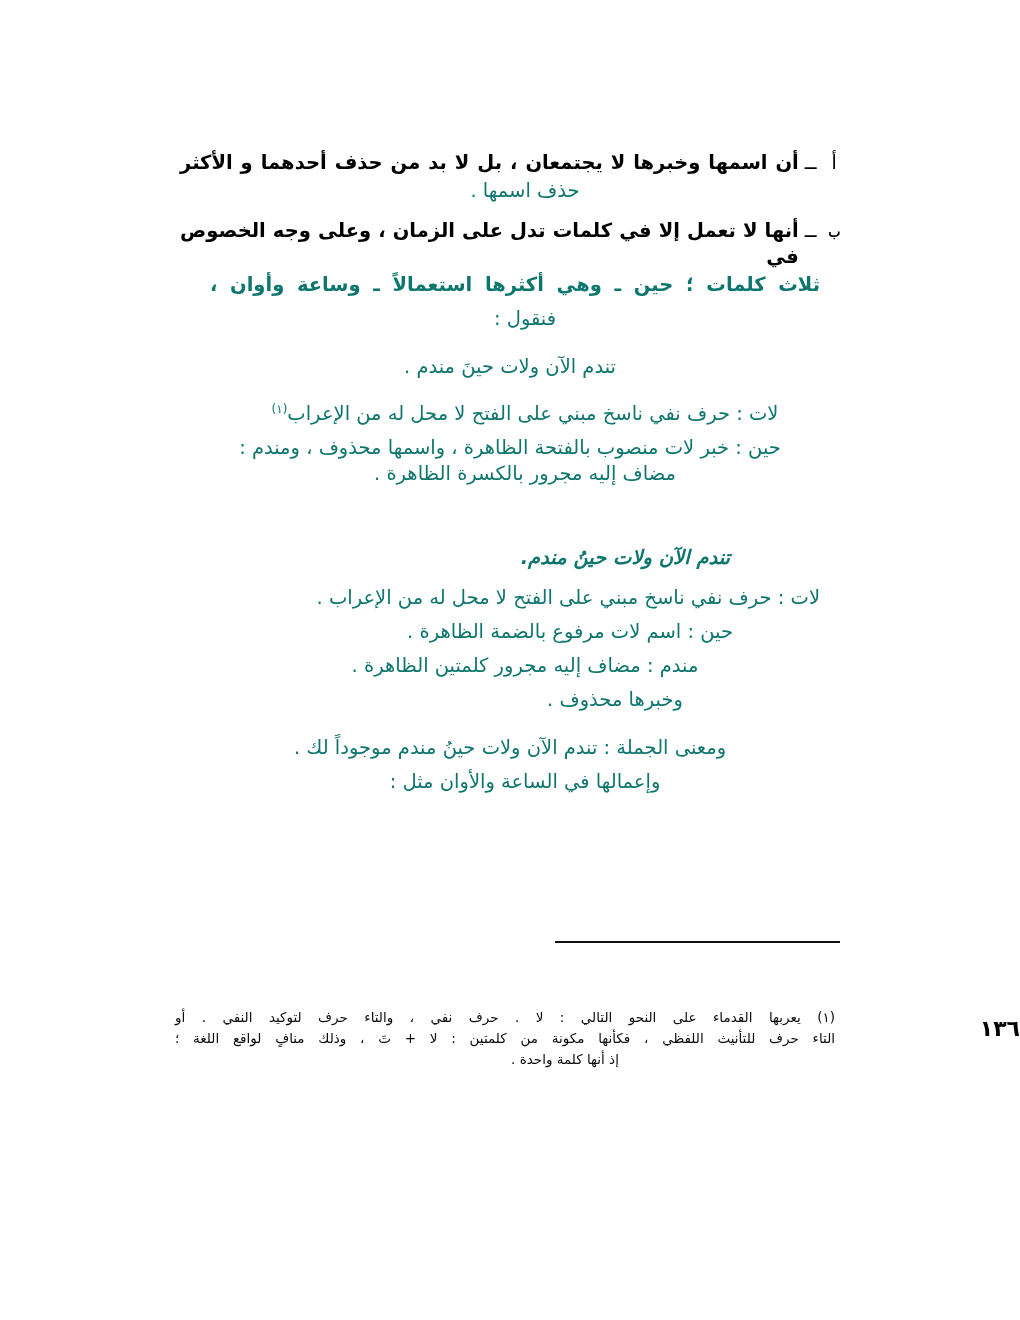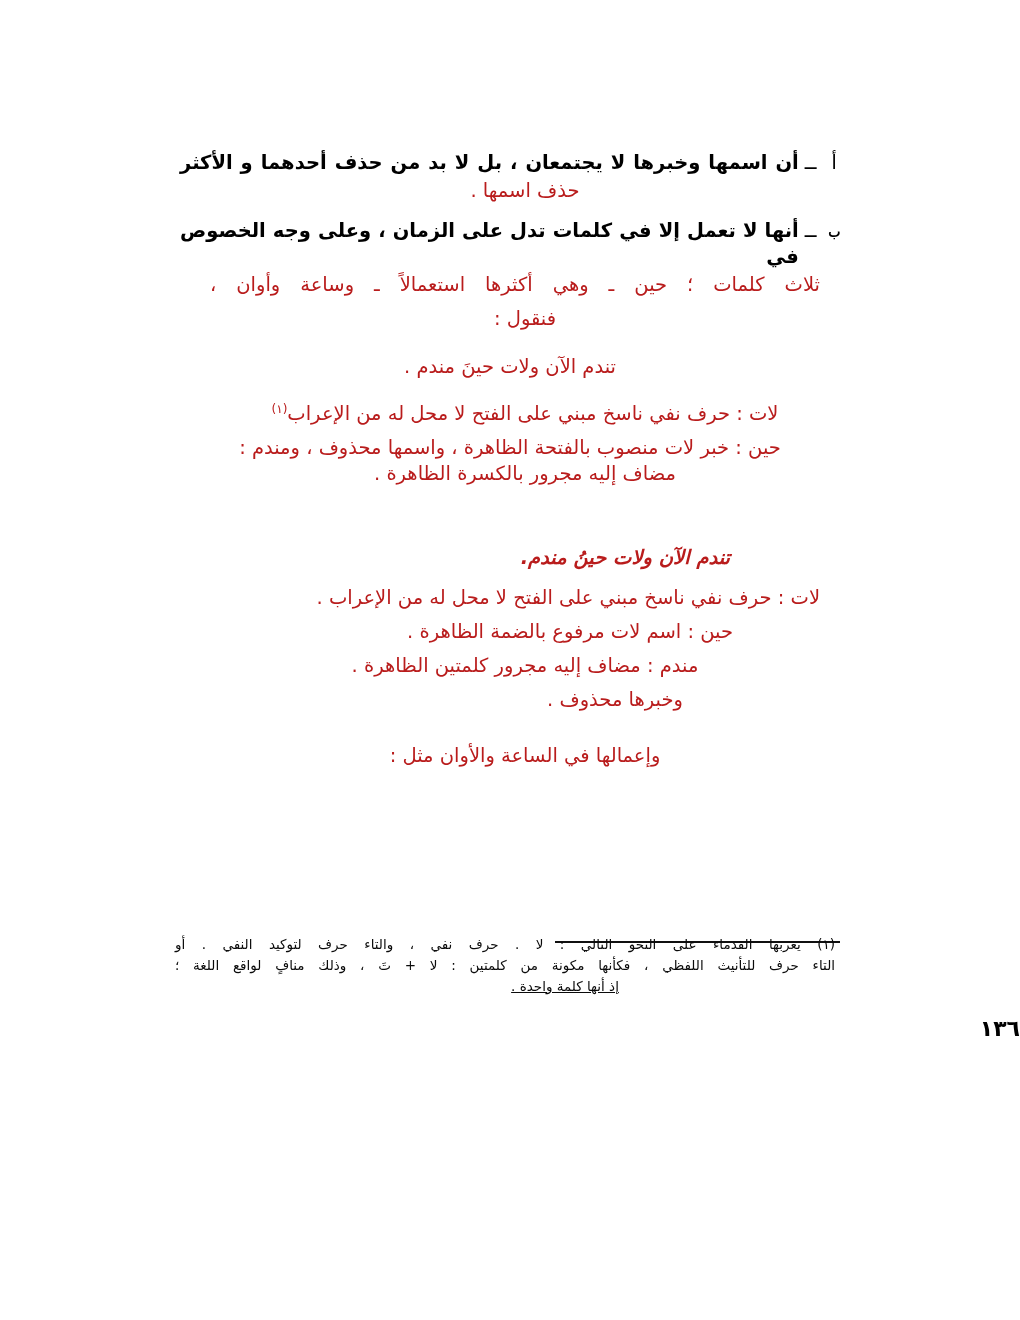--- a/index.html
+++ b/index.html
@@ -31,27 +31,28 @@
     width: 660px;
     direction: rtl;
     text-align: right;
   }
 
   .line {
     font-size: 19.5px;
     line-height: 1.33;
     white-space: nowrap;
     letter-spacing: 0px;
-    color: #b91c1c;
+    color: #0f766e;
   }
 
   .line.justify {
     white-space: normal;
     text-align: justify;
     text-align-last: justify;
+    font-weight: bold;
   }
 
   .blk { margin-bottom: 2px; }
 
   
   .center  { text-align: center; }
   .ind-sm  { padding-left: 30px; }
   .ind-md  { padding-left: 120px; }
   .ind-lg  { padding-left: 210px; }
   .pad-r-sm { padding-right: 20px; }
@@ -95,41 +96,40 @@
     right: 180px;
     top: 941px;
     width: 285px;
     height: 2px;
     background: #101010;
   }
 
   .footnote {
     position: absolute;
     right: 185px;
-    top: 934px;
+    top: 1007px;
     width: 660px;
     direction: rtl;
     text-align: right;
   }
 
   .fn-line {
     font-size: 13.5px;
     line-height: 1.55;
     color: #0a0a0a;
     white-space: nowrap;
   }
   .fn-line.justify {
     white-space: normal;
     text-align: justify;
     text-align-last: justify;
   }
   .fn-line.fn-last {
     text-align: center;
     padding-left: 120px;
-    text-decoration: underline;
   }
 
   .page-number {
     position: absolute;
     top: 1016px;
     left: 0;
     width: 1020px;
     text-align: right;
     font-size: 22px;
     font-weight: bold;
@@ -198,20 +198,21 @@
     <div class="gap-xs"></div>
 
     <div class="line center ind-sm">مندم : مضاف إليه مجرور كلمتين الظاهرة .</div>
 
     <div class="gap-xs"></div>
 
     <div class="line center ind-lg">وخبرها محذوف .</div>
 
     <div class="gap-md"></div>
 
+    <div class="line center">ومعنى الجملة : تندم الآن ولات حينُ مندم موجوداً لك .</div>
 
     <div class="gap-xs"></div>
 
     <div class="line center ind-sm">وإعمالها في الساعة والأوان مثل :</div>
 
   </div>
 
   <div class="footnote-rule"></div>
 
   <div class="footnote">

